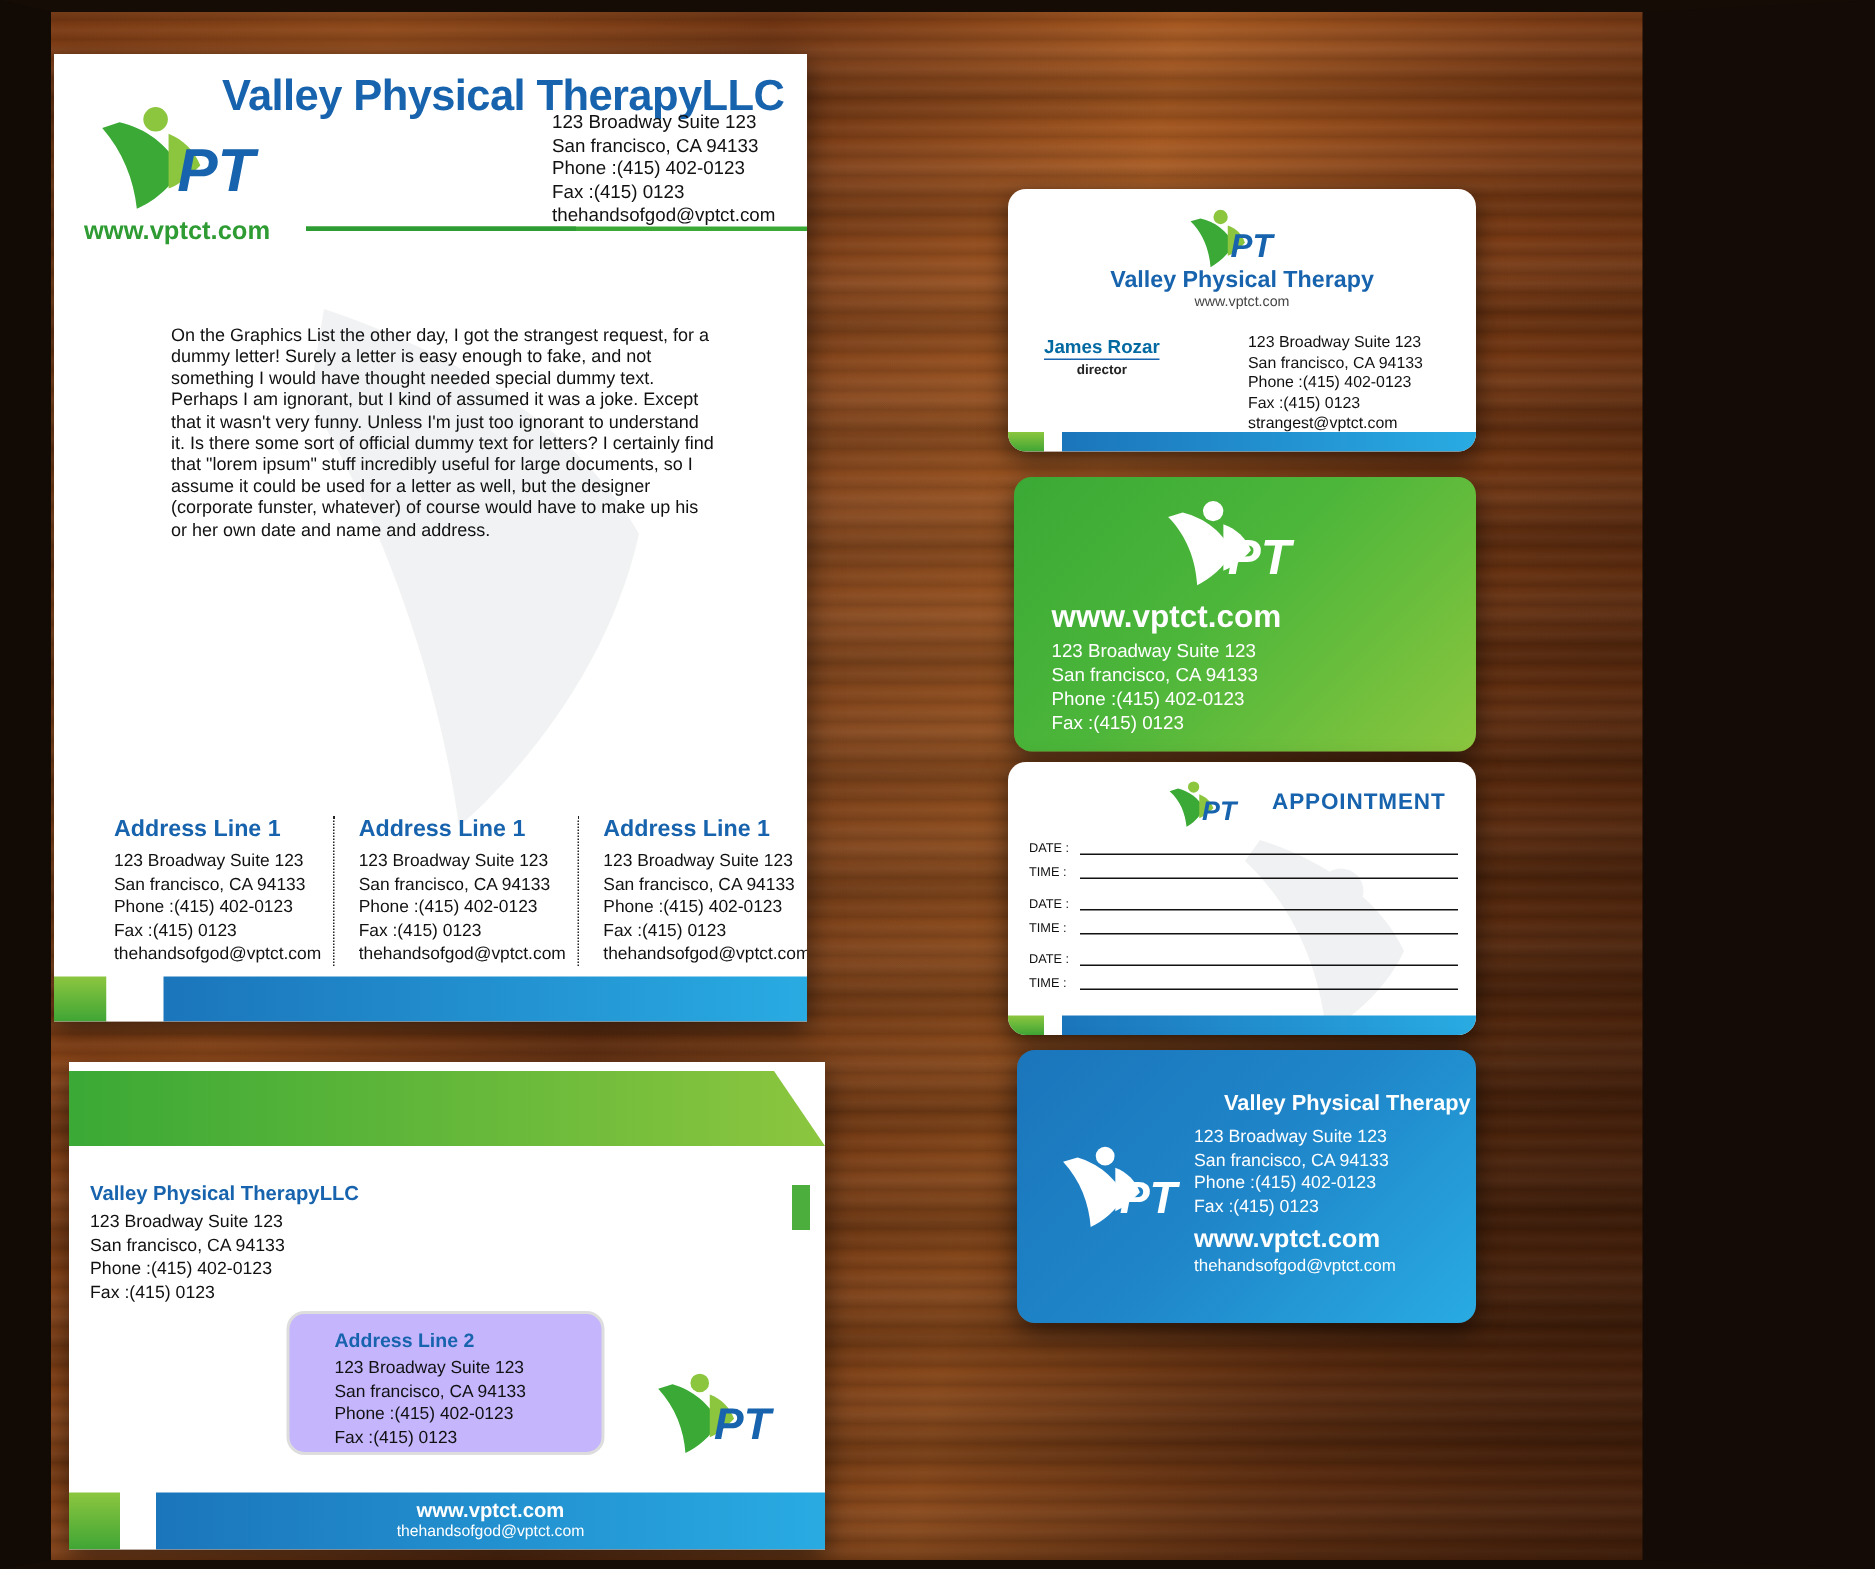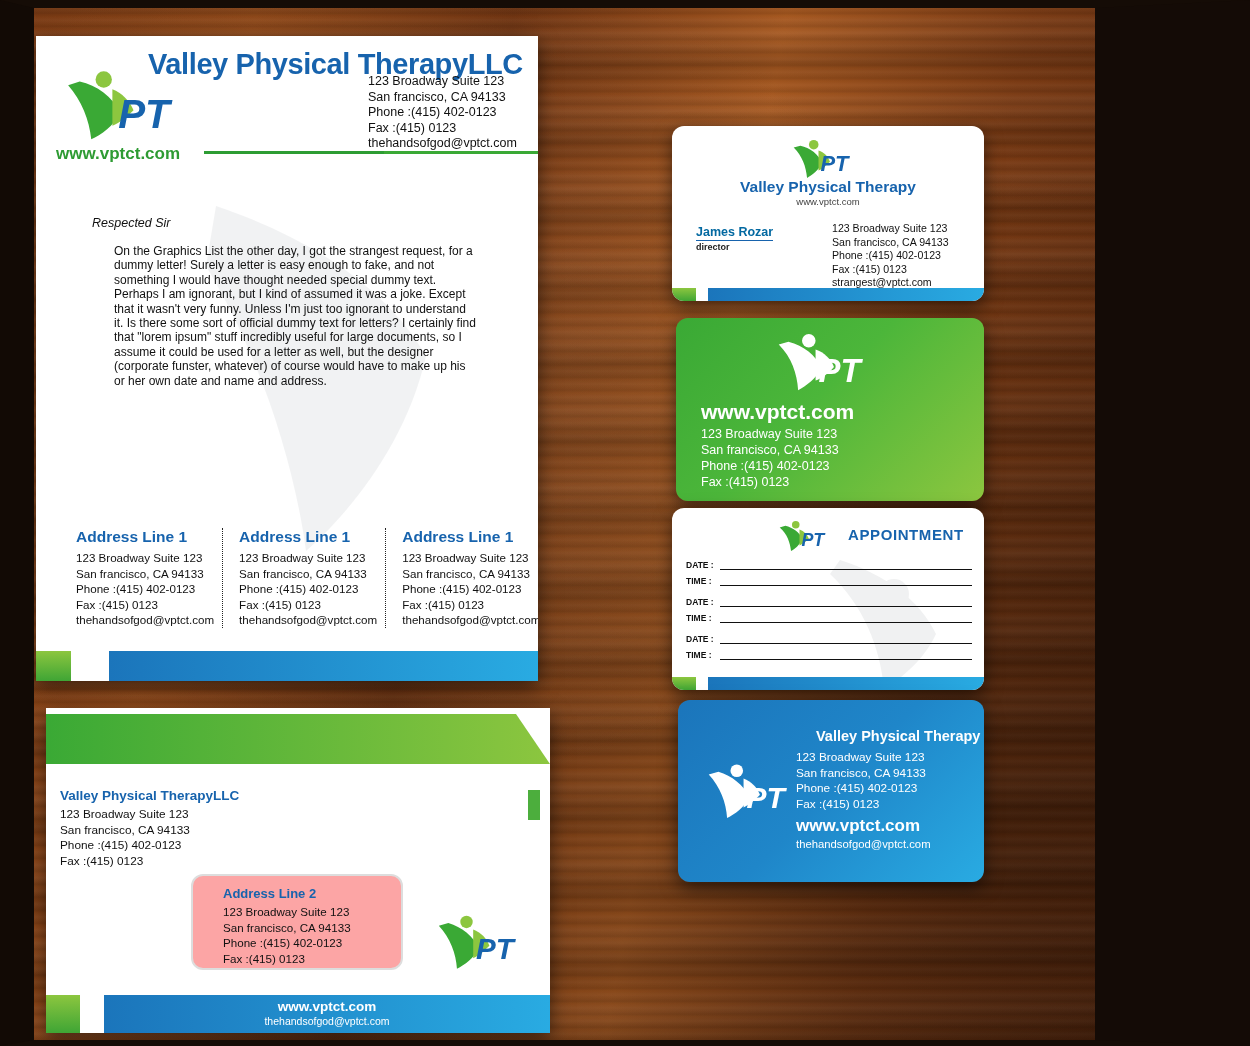--- a/index.html
+++ b/index.html
@@ -51,78 +51,78 @@
   .logo-wrap{position:absolute;}
   #lh-logo{left:26px;top:32px;width:145px;height:75px;}
 
   #lh-body{position:absolute;left:56px;top:180px;width:400px;color:#111;}
   #lh-resp{font-size:12.5px;font-style:italic;font-weight:normal;margin-bottom:14px;}
   .para{font-size:12px;line-height:14.4px;margin:0 0 13px 22px;width:362px;}
   .closing{margin-left:50px;font-size:11.7px;font-style:italic;line-height:14.5px;}
   .closing .ind1{margin-left:18px;}
   .closing .ind2{margin-left:30px;}
 
-  #lh-cols{position:absolute;left:40px;top:492px;width:460px;display:flex;gap:16px;}
+  #lh-cols{position:absolute;left:40px;top:508px;width:460px;display:flex;gap:16px;}
   .lh-col{width:152px;padding-right:8px;box-sizing:border-box;}
   .lh-col.bd{border-right:1px dotted #222;}
   .lh-col h4{margin:0 0 4px 0;font-size:15.5px;color:#1763ad;font-weight:bold;}
   .lh-col p{margin:0;font-size:11.6px;line-height:15.5px;color:#111;}
 
   #lh-foot{position:absolute;left:0;bottom:0;width:502px;height:30px;}
   #lh-foot .g{position:absolute;left:0;top:0;width:35px;height:30px;background:linear-gradient(180deg,#8cc63f,#3fa535);}
   #lh-foot .w{position:absolute;left:35px;top:0;width:38px;height:30px;background:#fff;}
   #lh-foot .b{position:absolute;left:73px;top:0;width:429px;height:30px;background:linear-gradient(90deg,#1b75bb,#29abe2);}
 
   
   .wm{position:absolute;opacity:.13;pointer-events:none;}
 
   
   #envelope{left:46px;top:708px;width:504px;height:325px;}
   #env-flap{position:absolute;left:0;top:0;width:504px;height:56px;}
   #env-name{position:absolute;left:14px;top:80px;font-size:13.5px;font-weight:bold;color:#1763ad;}
   #env-addr{position:absolute;left:14px;top:99px;font-size:11.8px;line-height:15.5px;color:#111;}
   #env-tab{position:absolute;right:10px;top:82px;width:12px;height:30px;background:#4cae3d;}
-  #env-box{position:absolute;left:145px;top:166px;width:212px;height:96px;border:2px solid #ddd;border-radius:12px;background:#fca5a5;padding:10px 0 0 30px;box-sizing:border-box;}
+  #env-box{position:absolute;left:145px;top:166px;width:212px;height:96px;border:2px solid #ddd;border-radius:12px;background:#c4b5fd;padding:10px 0 0 30px;box-sizing:border-box;}
   #env-box h4{margin:0 0 3px 0;font-size:13px;color:#1763ad;font-weight:bold;}
   #env-box p{margin:0;font-size:11.6px;line-height:15.5px;color:#111;}
   #env-logo{position:absolute;right:10px;bottom:62px;width:105px;height:58px;}
   #env-foot{position:absolute;left:0;bottom:0;width:504px;height:38px;}
   #env-foot .g{position:absolute;left:0;top:0;width:34px;height:38px;background:linear-gradient(180deg,#8cc63f,#3fa535);}
   #env-foot .w{position:absolute;left:34px;top:0;width:24px;height:38px;background:#fff;}
   #env-foot .b{position:absolute;left:58px;top:0;width:446px;height:38px;background:linear-gradient(90deg,#1b75bb,#29abe2);}
   #env-foot .t{position:absolute;left:58px;top:4px;width:446px;text-align:center;color:#fff;}
   #env-foot .t .u{font-size:13.5px;font-weight:bold;display:block;}
   #env-foot .t .e{font-size:10.5px;display:block;margin-top:1px;}
 
   
   #bc1{left:672px;top:126px;width:312px;height:175px;}
   #bc1-logo{position:absolute;left:118px;top:12px;width:78px;height:42px;}
   #bc1-name{position:absolute;left:0;top:52px;width:312px;text-align:center;font-size:15.5px;font-weight:bold;color:#1763ad;}
   #bc1-url{position:absolute;left:0;top:70px;width:312px;text-align:center;font-size:9.5px;color:#444;}
   #bc1-person{position:absolute;left:24px;top:96px;}
   #bc1-person .n{font-size:12.5px;font-weight:bold;color:#0369a1;border-bottom:1.6px solid #1763ad;display:inline-block;padding-bottom:1px;}
-  #bc1-person .r{font-size:9px;font-weight:bold;color:#222;display:block;text-align:left;margin-top:1px;}
+  #bc1-person .r{font-size:9px;font-weight:bold;color:#222;display:block;text-align:center;margin-top:1px;}
   #bc1-addr{position:absolute;left:160px;top:96px;font-size:10.6px;line-height:13.6px;color:#111;}
   #bc1-foot{position:absolute;left:0;bottom:0;width:312px;height:13px;}
   #bc1-foot .g{position:absolute;left:0;top:0;width:24px;height:13px;background:linear-gradient(180deg,#8cc63f,#3fa535);}
   #bc1-foot .w{position:absolute;left:24px;top:0;width:12px;height:13px;background:#fff;}
   #bc1-foot .b{position:absolute;left:36px;top:0;width:276px;height:13px;background:linear-gradient(90deg,#1b75bb,#29abe2);}
 
   
   #bc2{left:676px;top:318px;width:308px;height:183px;background:linear-gradient(135deg,#3aa935 0%,#4cb63a 45%,#8cc63f 100%);}
   #bc2-logo{position:absolute;left:98px;top:14px;width:118px;height:62px;}
   #bc2-url{position:absolute;left:25px;top:82px;font-size:21px;font-weight:bold;color:#fff;}
   #bc2-addr{position:absolute;left:25px;top:108px;font-size:12.5px;line-height:16px;color:#fff;}
 
   
   #bc3{left:672px;top:508px;width:312px;height:182px;}
   #bc3-logo{position:absolute;left:105px;top:12px;width:62px;height:33px;}
   #bc3-title{position:absolute;left:176px;top:18px;font-size:15px;font-weight:bold;color:#1763ad;letter-spacing:.6px;}
   .apt-rows{position:absolute;left:14px;top:52px;width:286px;}
-  .apt-row{display:flex;align-items:flex-start;margin-bottom:6px;font-weight:bold;}
+  .apt-row{display:flex;align-items:flex-start;margin-bottom:6px;}
   .apt-row .lbl{font-size:8.5px;color:#111;width:34px;}
   .apt-row .line{flex:1;border-bottom:1px solid #111;height:9px;}
   .apt-gap{height:5px;}
   #bc3-foot{position:absolute;left:0;bottom:0;width:312px;height:13px;}
   #bc3-foot .g{position:absolute;left:0;top:0;width:24px;height:13px;background:linear-gradient(180deg,#8cc63f,#3fa535);}
   #bc3-foot .w{position:absolute;left:24px;top:0;width:12px;height:13px;background:#fff;}
   #bc3-foot .b{position:absolute;left:36px;top:0;width:276px;height:13px;background:linear-gradient(90deg,#1b75bb,#29abe2);}
 
   
   #bc4{left:678px;top:700px;width:306px;height:182px;background:linear-gradient(135deg,#1b75bb 0%,#1f86c9 50%,#29abe2 100%);}
@@ -161,21 +161,20 @@
     <div>Phone :(415) 402-0123</div>
     <div>Fax :(415) 0123</div>
     <div>thehandsofgod@vptct.com</div>
   </div>
 
   <div id="lh-rule"></div>
   <div id="lh-rule2"></div>
   <div id="lh-url">www.vptct.com</div>
 
   <div id="lh-body">
-    <div id="lh-resp">Respected Sir</div>
     <p class="para">On the Graphics List the other day, I got the strangest request, for a dummy letter! Surely a letter is easy enough to fake, and not something I would have thought needed special dummy text. Perhaps I am ignorant, but I kind of assumed it was a joke. Except that it wasn't very funny. Unless I'm just too ignorant to understand it.  Is there some sort of official dummy text for letters? I certainly find that "lorem ipsum" stuff incredibly useful for large documents, so I assume it could be used for a letter as well, but the designer (corporate funster, whatever) of course would have to make up his or her own date and name and address.</p>
   </div>
 
   <div id="lh-cols">
     <div class="lh-col bd">
       <h4>Address Line 1</h4>
       <p>
         <span>123 Broadway  Suite 123</span><br>
         <span>San francisco, CA 94133</span><br>
         <span>Phone :(415) 402-0123</span><br>

